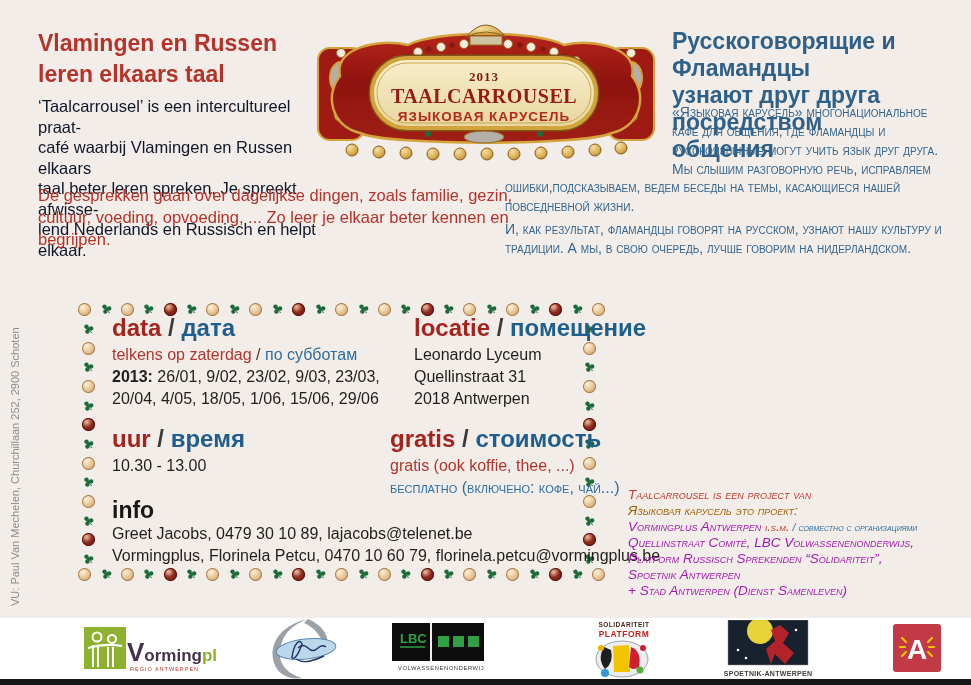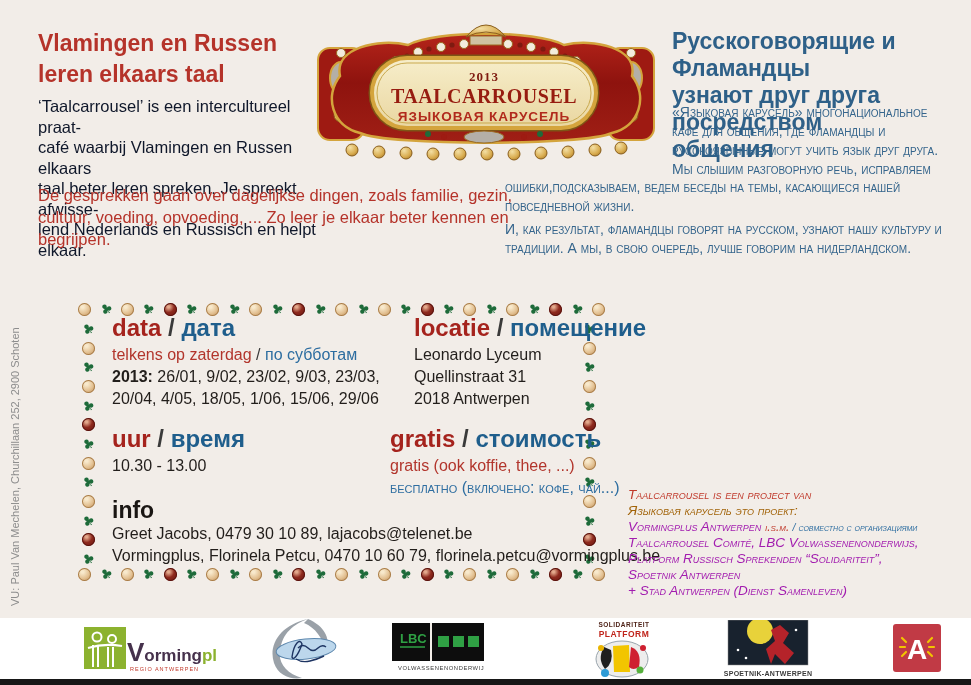--- a/index.html
+++ b/index.html
@@ -286,21 +286,21 @@
   <div class="abs sec" style="left:112px;top:497px;">
     <div class="info-h">info</div>
     <div class="body16">Greet Jacobs, 0479 30 10 89, lajacobs@telenet.be</div>
     <div class="body16">Vormingplus, Florinela Petcu, 0470 10 60 79, florinela.petcu@vormingplus.be</div>
   </div>
 
   <div class="abs credits">
     <div class="ln cr-red">Taalcarrousel is een project van</div>
     <div class="ln cr-blue">Языковая карусель  это проект:</div>
     <div class="ln"><span class="cr-black">Vormingplus Antwerpen </span><span class="cr-ism">i.s.m. </span><span class="cr-ismru">/ совместно с организациями</span></div>
-    <div class="ln cr-black">Taalcarrousel Comité, LBC Volwassenenonderwijs,</div>
+    <div class="ln cr-black">Quellinstraat Comité, LBC Volwassenenonderwijs,</div>
     <div class="ln cr-black">Platform Russisch Sprekenden “Solidariteit”,</div>
     <div class="ln cr-black">Spoetnik Antwerpen</div>
     <div class="ln cr-black">+ Stad Antwerpen (Dienst Samenleven)</div>
   </div>
 
   <div class="abs logo-band">
 
     <svg class="abs" style="left:84px;top:7px;" width="132" height="52" viewBox="0 0 132 52">
       <rect x="0" y="2" width="42" height="42" fill="#8cb22f"></rect>
       <g stroke="#ffffff" stroke-width="2" fill="none">

